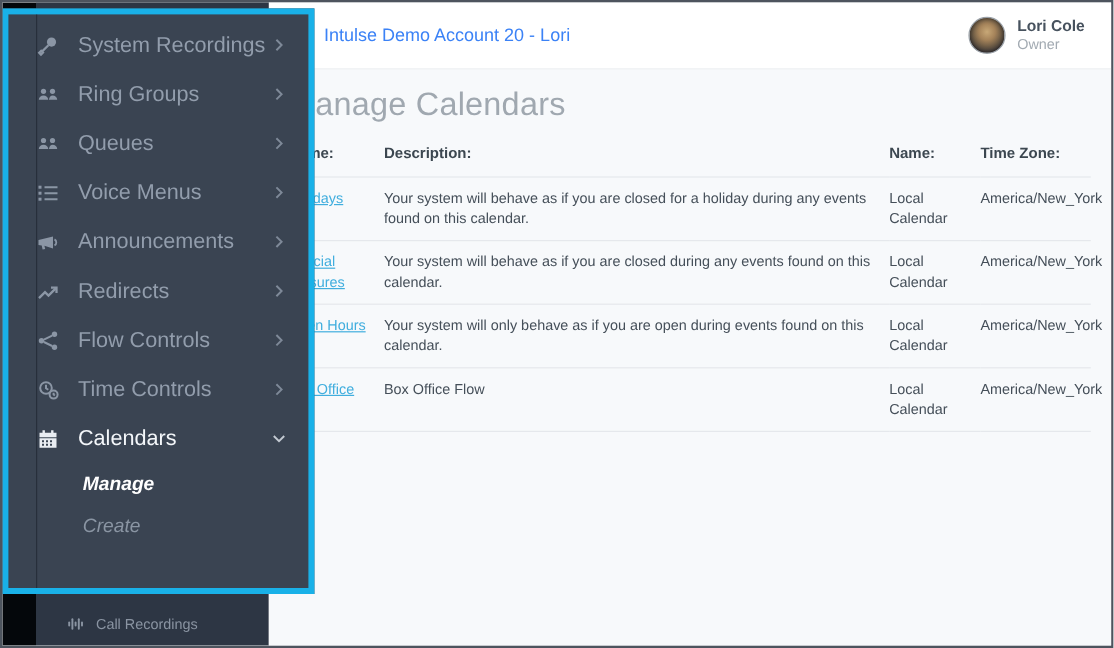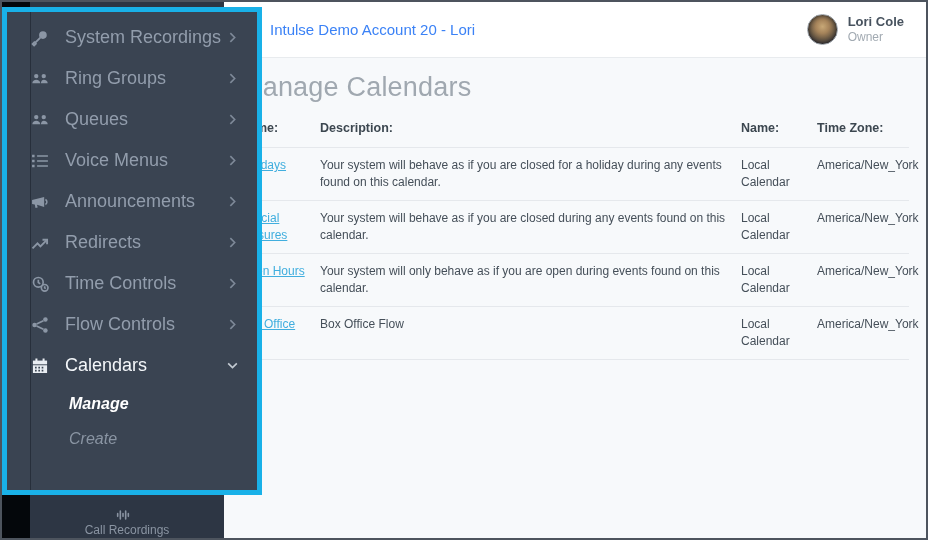--- a/index.html
+++ b/index.html
@@ -15,21 +15,21 @@
   .left-rail { position:absolute; left:0; top:0; width:28px; height:100%; background:#04070b; }
 
   
   .sidebar { position:absolute; left:28px; top:0; width:194px; height:100%; background:#2d3644; }
   .sidebar-header { height:19px; display:flex; align-items:center; padding-left:22px; background:#2d3644; }
   .sidebar-header .label {
     font-size:9.5px; font-weight:bold; letter-spacing:0.8px; color:#949dab;
   }
   .sidebar-footer {
     position:absolute; left:0; bottom:5px; width:100%; height:26px;
-    display:flex; align-items:center; color:#8a94a2; cursor:pointer;flex-direction:column;
+    display:flex; align-items:center; padding-left:25px; color:#8a94a2; cursor:pointer;
   }
   .sidebar-footer .nav-icon { width:16px; height:16px; margin-right:9px; }
   .sidebar-footer .label { font-size:12px; color:#8a94a2; }
 
   
   .main { position:absolute; left:222px; top:0; right:0; height:100%; }
   .topbar {
     height:56px; background:#ffffff; border-bottom:1px solid #e8ebee;
     display:flex; align-items:center;
   }
@@ -275,52 +275,52 @@
       <span class="nav-label">Redirects</span>
       <span class="nav-chevron">
         <svg viewBox="0 0 24 24" fill="none" stroke="currentColor" stroke-width="3">
             <path d="M8 4l8 8-8 8"></path>
           </svg>
       </span>
     </div>
 
     <div class="nav-item">
       <span class="nav-icon">
+        <svg viewBox="0 0 24 24" fill="currentColor">
+            <circle cx="18.5" cy="5.5" r="2.7"></circle>
+            <circle cx="5.5" cy="12" r="2.7"></circle>
+            <circle cx="18.5" cy="18.5" r="2.7"></circle>
+            <path d="M7.9 10.8l8.2-4M7.9 13.2l8.2 4" stroke="currentColor" stroke-width="2" fill="none"></path>
+          </svg>
+      </span>
+      <span class="nav-label">Flow Controls</span>
+      <span class="nav-chevron">
+        <svg viewBox="0 0 24 24" fill="none" stroke="currentColor" stroke-width="3">
+            <path d="M8 4l8 8-8 8"></path>
+          </svg>
+      </span>
+    </div>
+
+    <div class="nav-item">
+      <span class="nav-icon">
         <svg viewBox="0 0 24 24" fill="none" stroke="currentColor" stroke-width="2">
             <circle cx="10" cy="10" r="5.8"></circle>
             <path d="M10 6.8v3.4l2.3 1.6"></path>
             <circle cx="17.6" cy="16.6" r="4" fill="#3a4452"></circle>
             <path d="M17.6 14.8v1.8l1.3.9"></path>
           </svg>
       </span>
       <span class="nav-label">Time Controls</span>
       <span class="nav-chevron">
         <svg viewBox="0 0 24 24" fill="none" stroke="currentColor" stroke-width="3">
             <path d="M8 4l8 8-8 8"></path>
           </svg>
       </span>
     </div>
 
-    <div class="nav-item">
-      <span class="nav-icon">
-        <svg viewBox="0 0 24 24" fill="currentColor">
-            <circle cx="18.5" cy="5.5" r="2.7"></circle>
-            <circle cx="5.5" cy="12" r="2.7"></circle>
-            <circle cx="18.5" cy="18.5" r="2.7"></circle>
-            <path d="M7.9 10.8l8.2-4M7.9 13.2l8.2 4" stroke="currentColor" stroke-width="2" fill="none"></path>
-          </svg>
-      </span>
-      <span class="nav-label">Flow Controls</span>
-      <span class="nav-chevron">
-        <svg viewBox="0 0 24 24" fill="none" stroke="currentColor" stroke-width="3">
-            <path d="M8 4l8 8-8 8"></path>
-          </svg>
-      </span>
-    </div>
-
     <div class="nav-item active">
       <span class="nav-icon">
         <svg viewBox="0 0 24 24" fill="currentColor">
             <path d="M6.5 3h2.4v3H6.5zM15.1 3h2.4v3h-2.4z"></path>
             <path d="M3.5 5.5h17V10h-17z"></path>
             <path d="M3.5 11h17v9.5h-17zM6 13h2v2H6zm4 0h2v2h-2zm4 0h2v2h-2zM6 16.5h2v2H6zm4 0h2v2h-2zm4 0h2v2h-2z" fill-rule="evenodd"></path>
           </svg>
       </span>
       <span class="nav-label">Calendars</span>
       <span class="nav-chevron">

